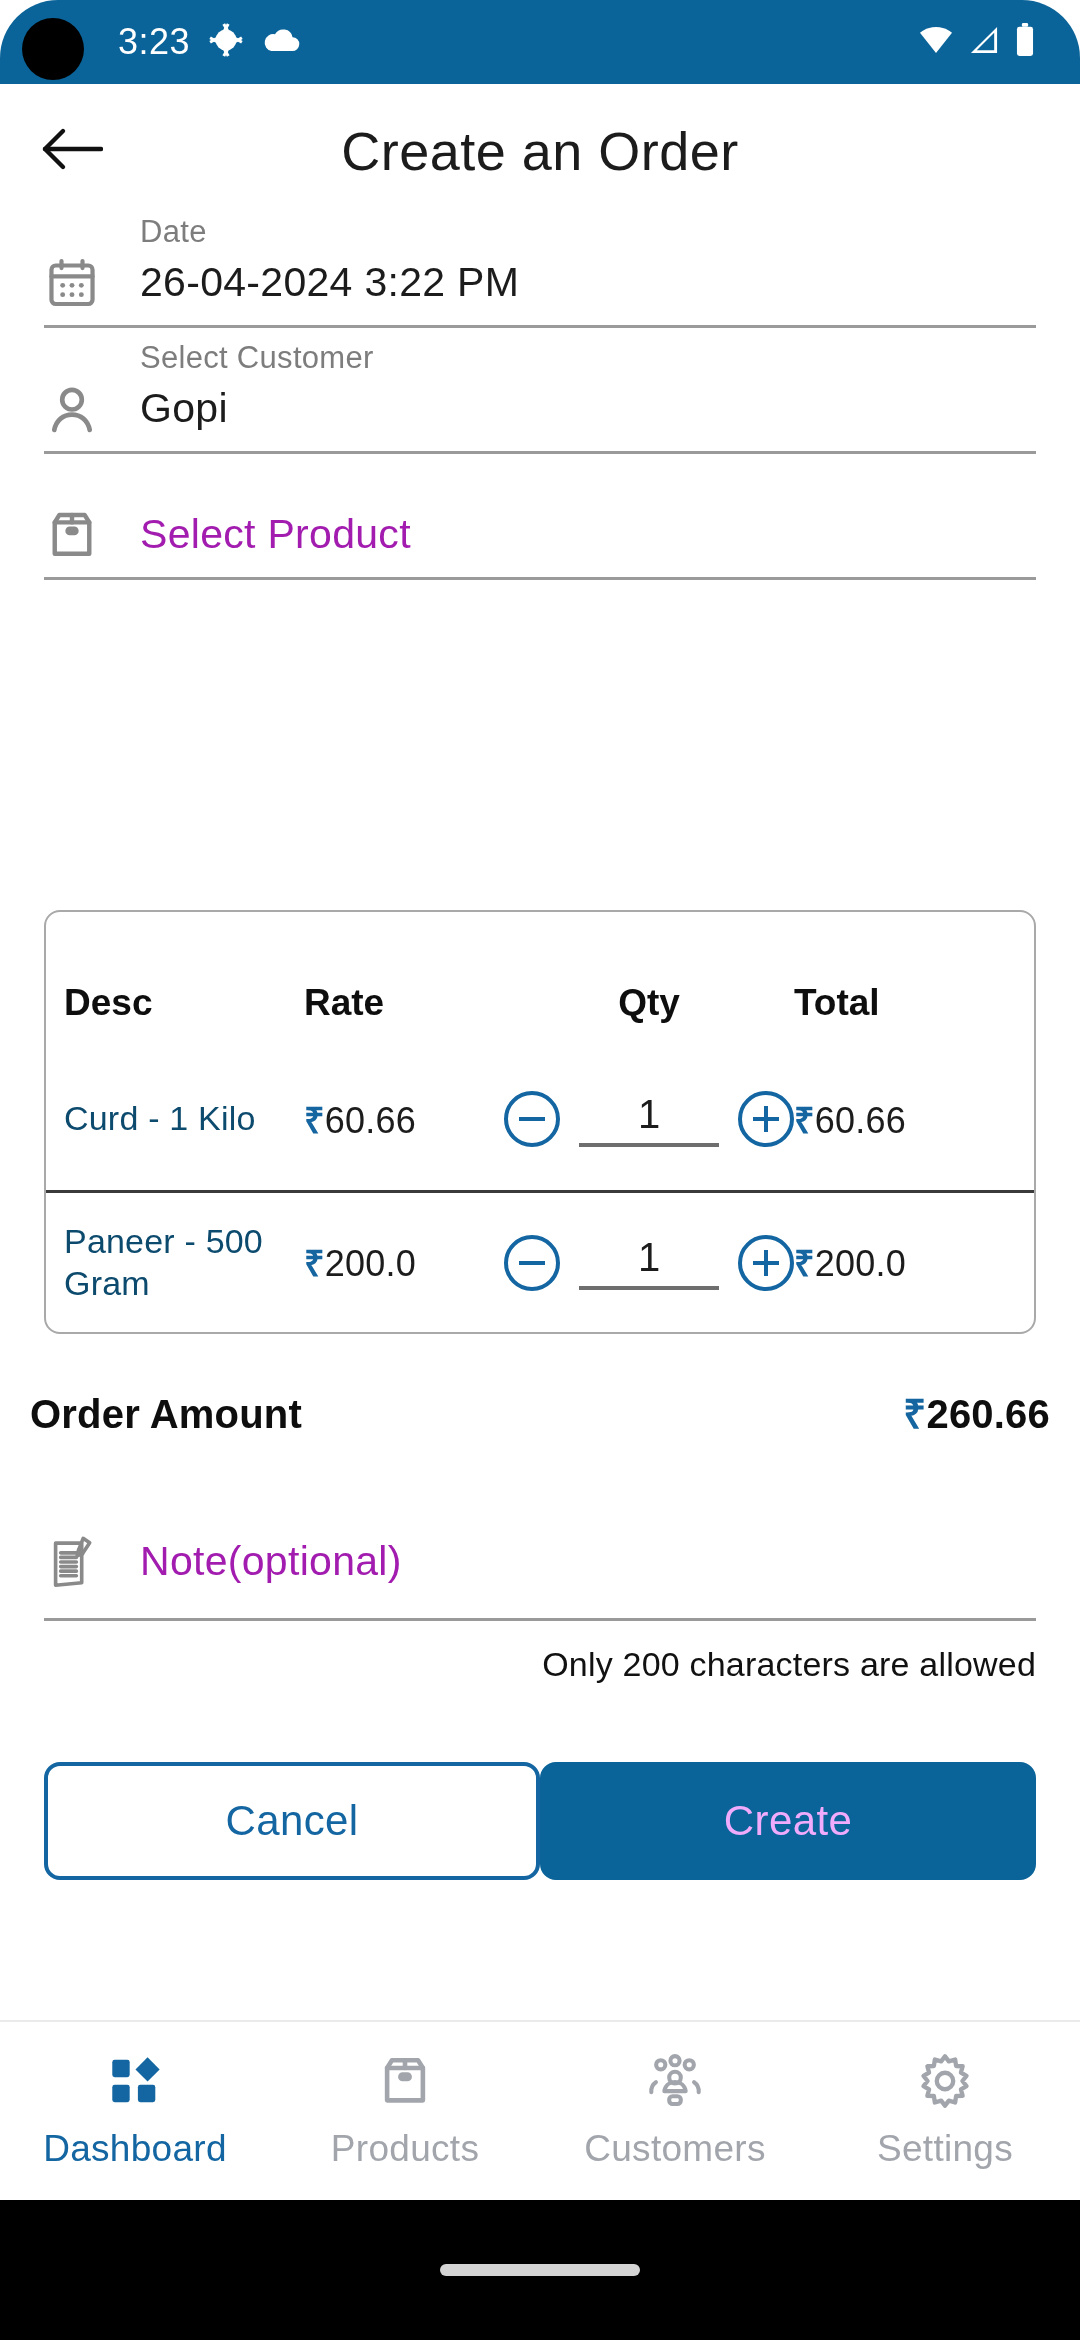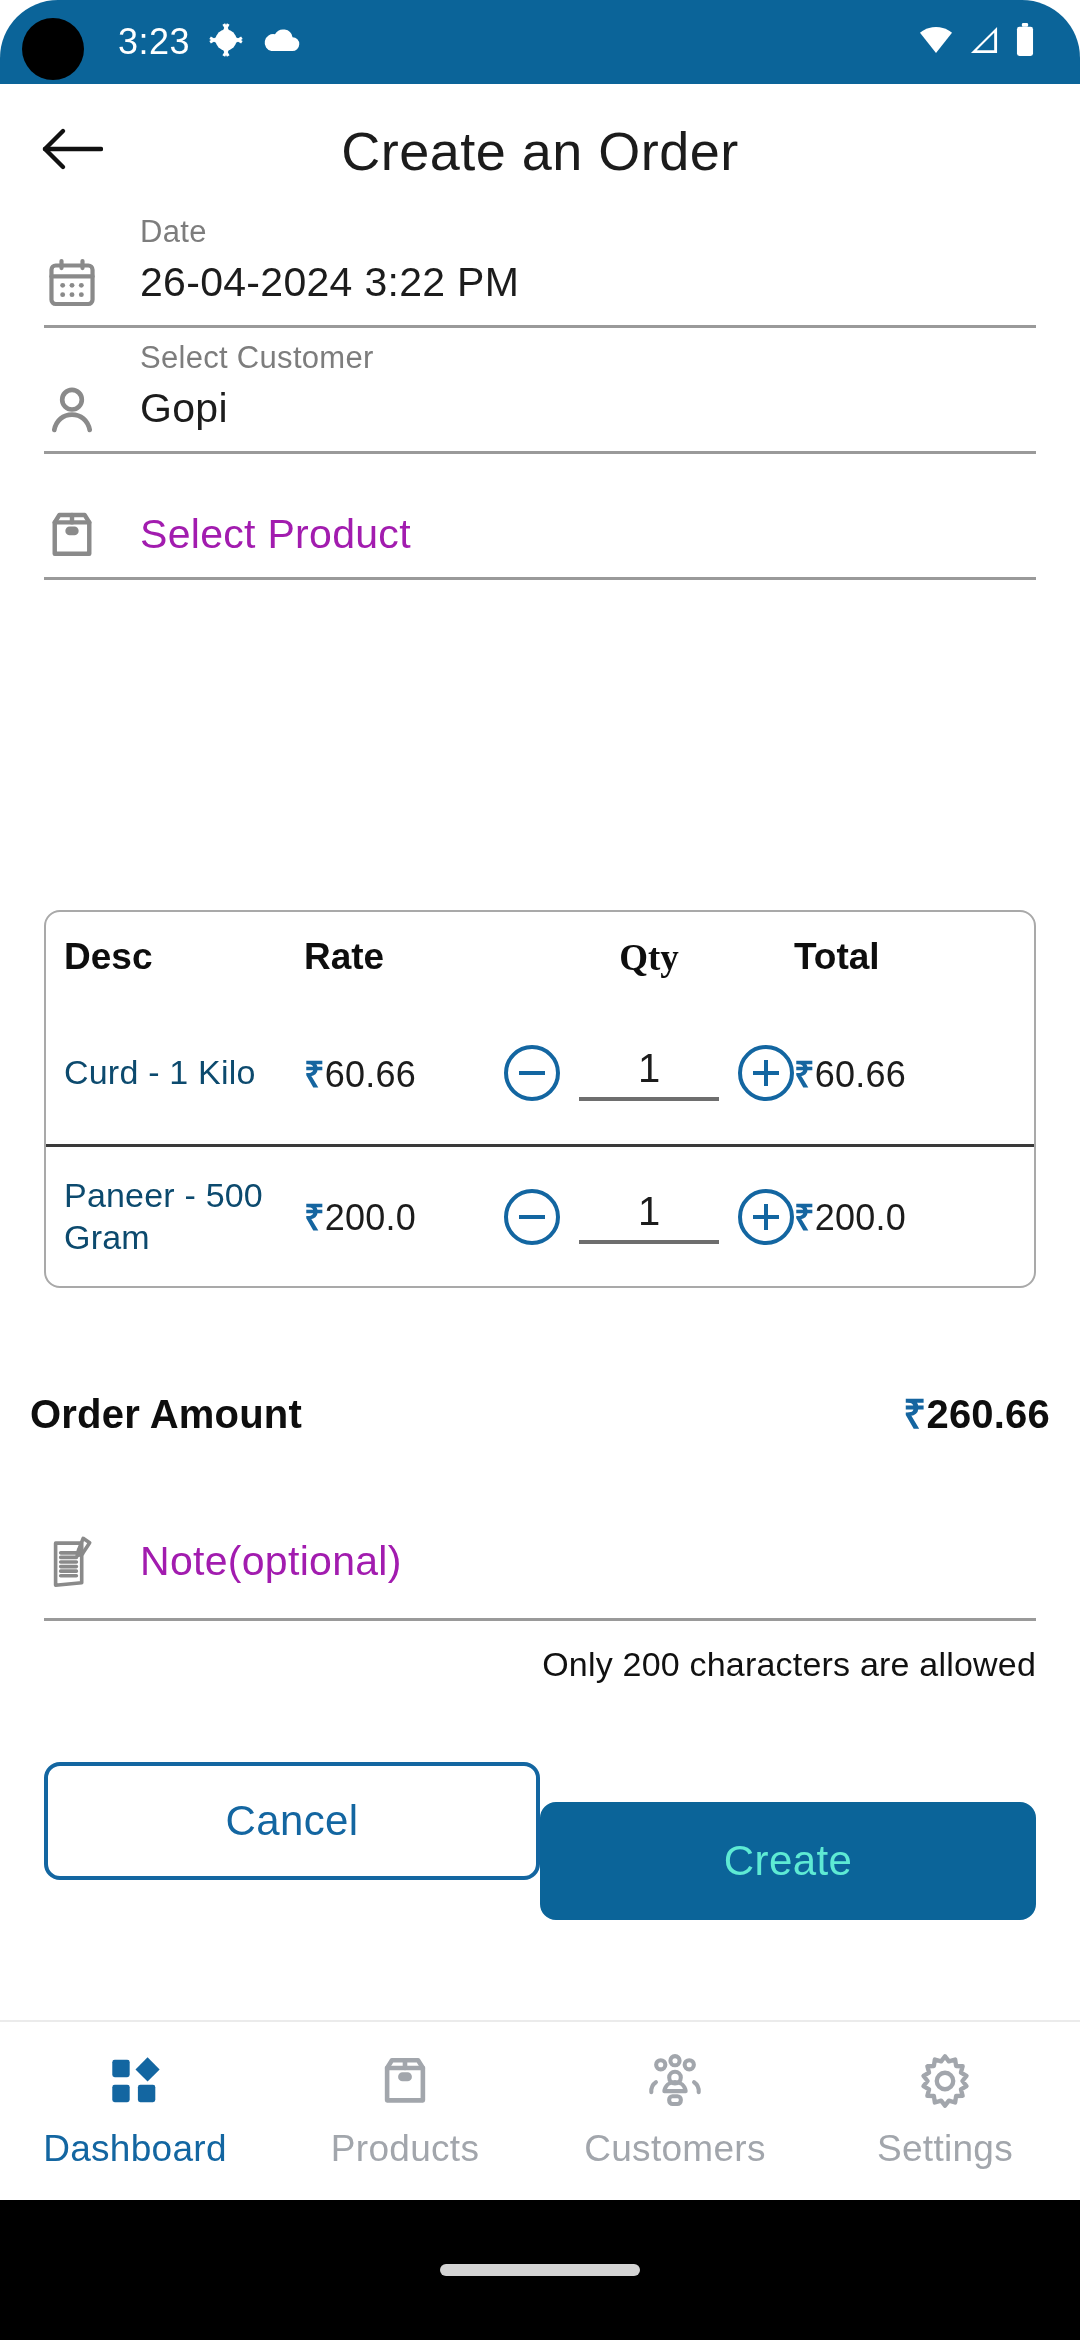--- a/index.html
+++ b/index.html
@@ -146,29 +146,30 @@
     border: 2px solid #a9a9a9;
     border-radius: 16px;
     background: #fff;
     overflow: hidden;
   }
   .items-head {
     display: flex;
     align-items: center;
     height: 90px;
     padding: 0 22px 0 18px;
+    margin-top: 46px;
   }
   .items-head div {
     font-size: 37px;
     font-weight: bold;
     color: #0e0e0e;
   }
   .col-desc  { width: 240px; }
   .col-rate  { width: 200px; }
-  .col-qty   { width: 290px; text-align: center; font-family: Liberation Serif, serif; }
+  .col-qty   { width: 290px; text-align: center; }
   .col-total { width: 190px; text-align: left; }
 
   .item-row {
     display: flex;
     align-items: center;
     min-height: 142px;
     padding: 0 22px 0 18px;
   }
   .item-row + .item-row {
     border-top: 3px solid #3a3a3a;
@@ -314,22 +315,21 @@
     letter-spacing: 0.4px;
   }
   .btn-cancel {
     border: 4px solid #1366a1;
     background: #fff;
     color: #1366a1;
   }
   .btn-create {
     border: 4px solid #0b6499;
     background: #0b6499;
-    color: #5eead4;
-    margin-top: 40px;
+    color: #f0abfc;
   }
 
   
   .bottom-nav {
     position: absolute;
     bottom: 140px;
     left: 0;
     width: 1080px;
     height: 180px;
     background: #ffffff;

